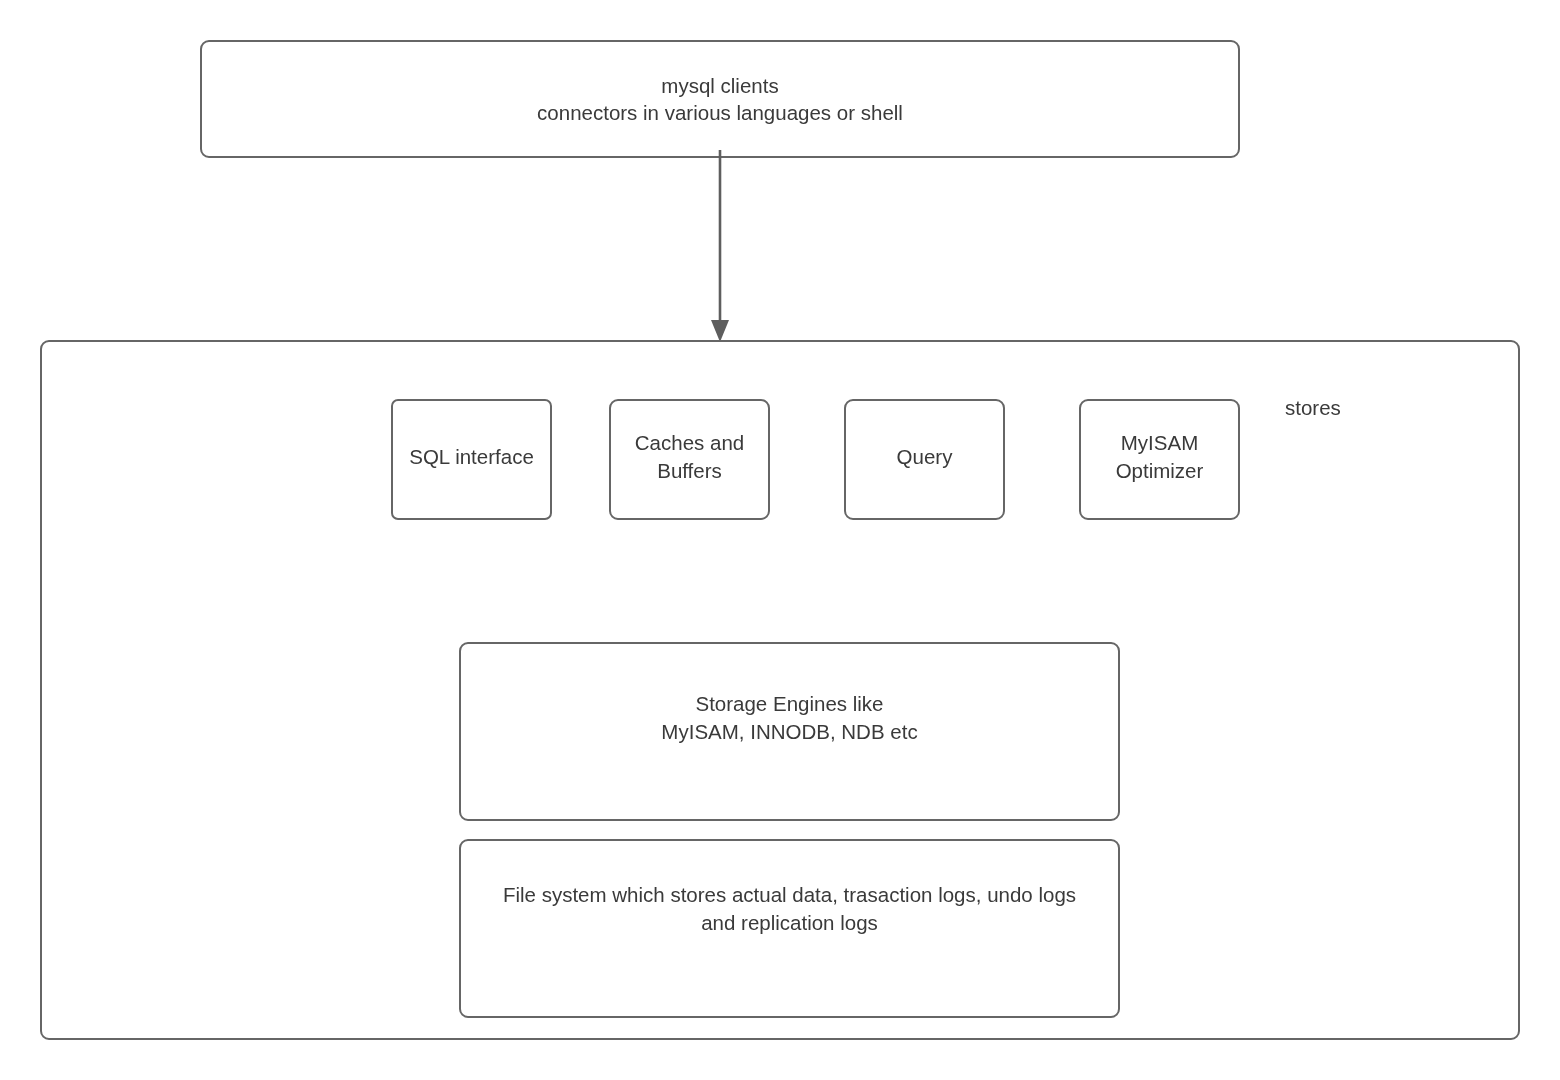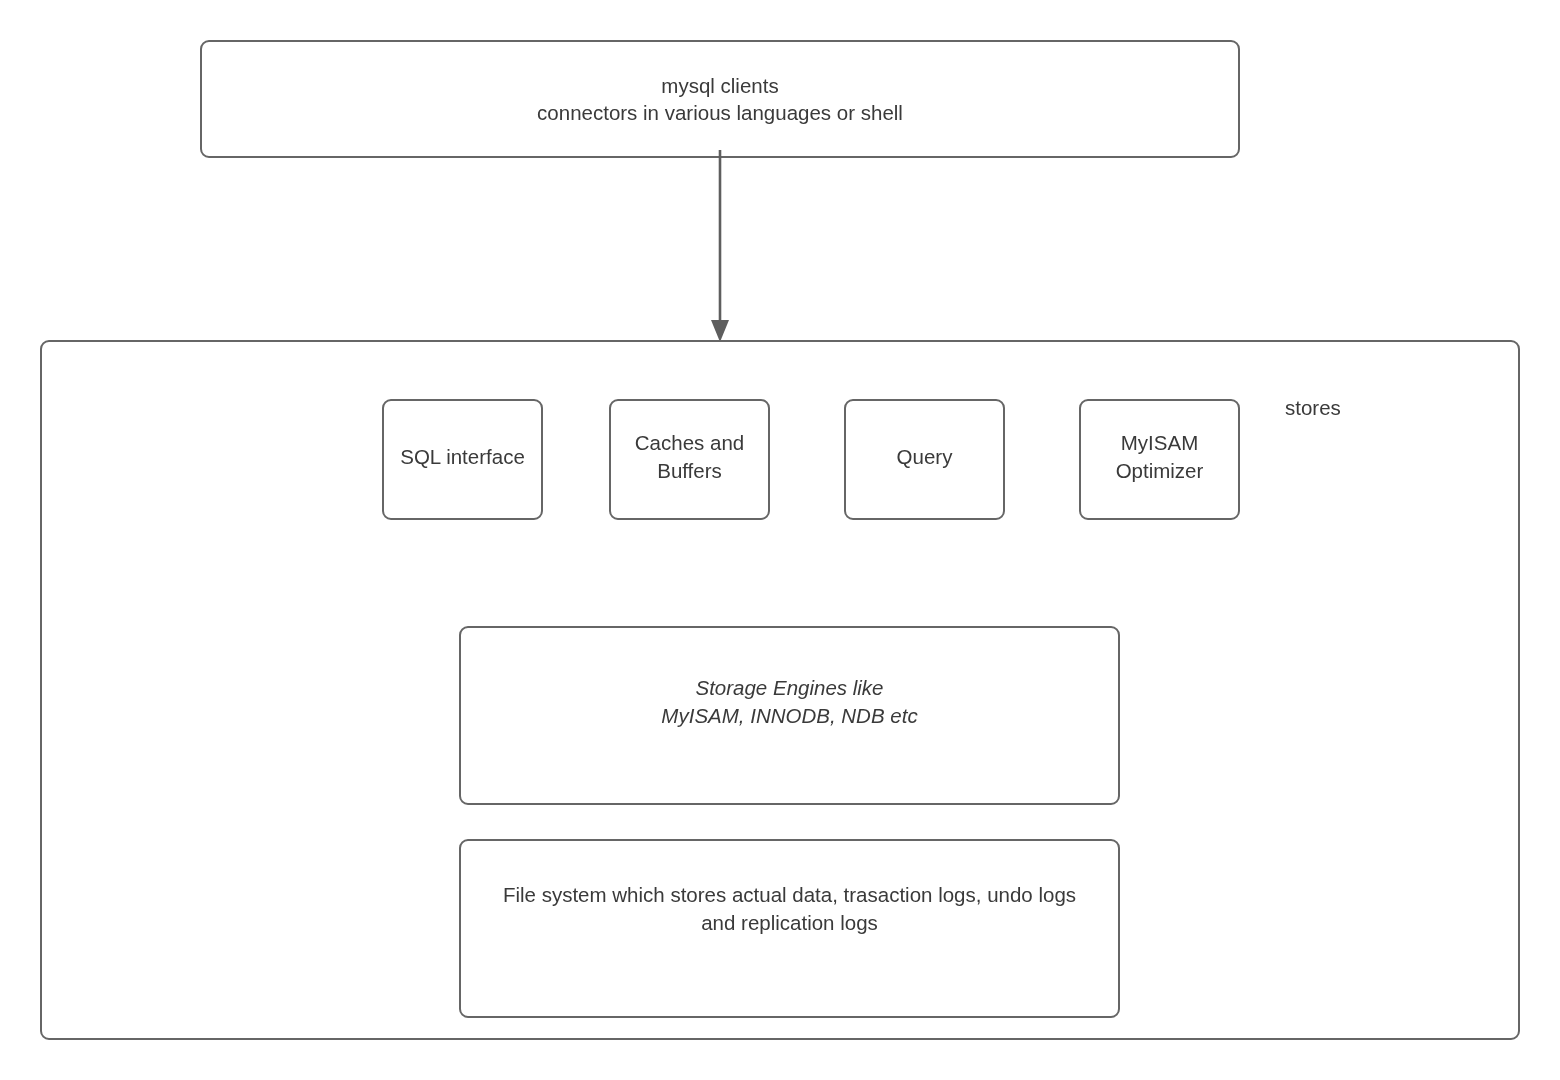--- a/index.html
+++ b/index.html
@@ -73,37 +73,36 @@
   .component-box {
     top: 399px;
     width: 161px;
     height: 121px;
     font-size: 20.5px;
     
     padding-bottom: 6px;
   }
 
   #box-nosql     { left: 119px; }
-  #box-sql       { left: 382px; }
+  #box-sql       { left: 391px; border-radius: 7px; }
   #box-caches    { left: 609px; }
   #box-parser    { left: 844px; }
   #box-optimizer { left: 1079px; }
 
   
   .wide-box {
     left: 459px;
     width: 661px;
     height: 179px;
     font-size: 20.5px;
   }
 
   #box-storage-engines {
-    top: 626px;
+    top: 642px;
     padding-bottom: 28px;
-    font-style: italic;
   }
 
   #box-file-system {
     top: 839px;
     padding-bottom: 40px;
   }
 
   
   #connector-arrow {
     position: absolute;

